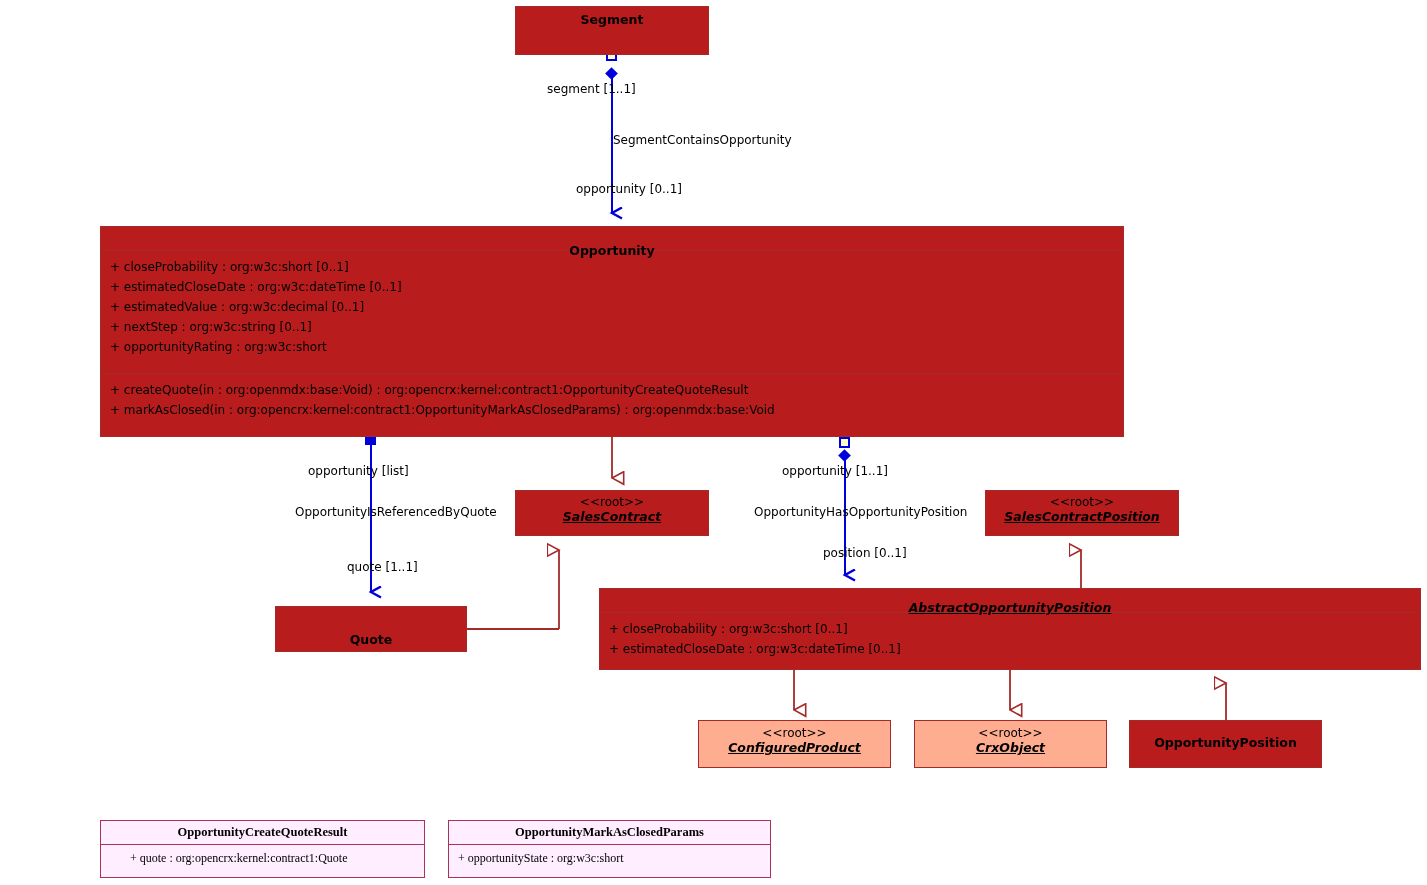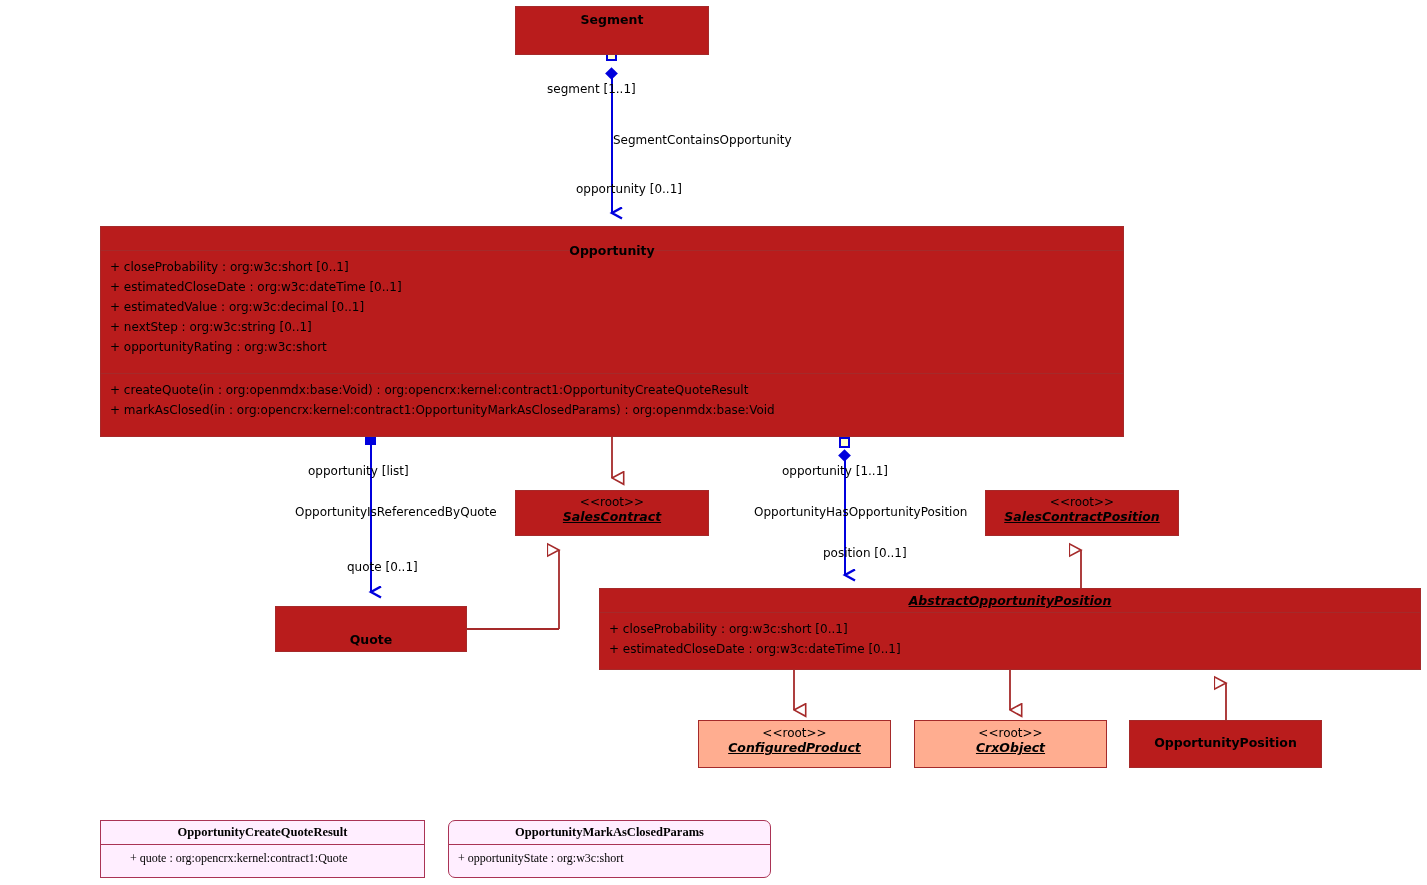--- a/index.html
+++ b/index.html
@@ -154,21 +154,21 @@
 
   <div class="port" style="left:839px; top:437px;"></div>
   <div class="diamond" style="left:840px; top:451px;"></div>
 
   <div class="edge-label" style="left:547px; top:82px;">segment [1..1]</div>
   <div class="edge-label" style="left:613px; top:133px;">SegmentContainsOpportunity</div>
   <div class="edge-label" style="left:576px; top:182px;text-align:center;">opportunity [0..1]</div>
 
   <div class="edge-label" style="left:308px; top:464px;">opportunity [list]</div>
   <div class="edge-label" style="left:295px; top:505px;">OpportunityIsReferencedByQuote</div>
-  <div class="edge-label" style="left:347px; top:560px;">quote [0..1]</div>
+  <div class="edge-label" style="left:347px; top:560px;">quote [1..1]</div>
 
   <div class="edge-label" style="left:782px; top:464px;">opportunity [1..1]</div>
   <div class="edge-label" style="left:754px; top:505px;">OpportunityHasOpportunityPosition</div>
   <div class="edge-label" style="left:823px; top:546px;">position [0..1]</div>
 
   <div class="uml-class" style="left:515px; top:6px; width:194px; height:49px;">
     <div class="cls-header">
       <span class="cname">Segment</span>
     </div>
   </div>
@@ -204,21 +204,21 @@
     </div>
   </div>
 
   <div class="uml-class" style="left:275px; top:606px; width:192px; height:46px;">
     <div class="cls-header" style="padding-top:25px;">
       <span class="cname">Quote</span>
     </div>
   </div>
 
   <div class="uml-class" style="left:599px; top:588px; width:822px; height:82px;">
-    <div class="cls-header with-sep" style="height:24px; padding-top:4px;">
+    <div class="cls-header with-sep" style="height:24px; padding-top:11px;">
       <span class="cname italic">AbstractOpportunityPosition</span>
     </div>
     <div class="cls-section">
       <div class="feat">+ closeProbability : org:w3c:short [0..1]</div>
       <div class="feat">+ estimatedCloseDate : org:w3c:dateTime [0..1]</div>
     </div>
   </div>
 
   <div class="uml-class salmon" style="left:698px; top:720px; width:193px; height:48px;">
     <div class="cls-header" style="padding-top:5px;">
@@ -242,21 +242,21 @@
 
   <div class="uml-class pink" style="left:100px; top:820px; width:325px; height:58px;">
     <div class="cls-header with-sep" style="height:24px; padding-top:4px;">
       <span class="cname">OpportunityCreateQuoteResult</span>
     </div>
     <div class="cls-section" style="padding-top:5px; line-height:16px;padding-left:29px;">
       <div class="feat">+ quote : org:opencrx:kernel:contract1:Quote</div>
     </div>
   </div>
 
-  <div class="uml-class pink" style="left:448px; top:820px; width:323px; height:58px;border-radius:7px;">
+  <div class="uml-class pink" style="left:448px; top:820px; width:323px; height:58px;">
     <div class="cls-header with-sep" style="height:24px; padding-top:4px;">
       <span class="cname">OpportunityMarkAsClosedParams</span>
     </div>
     <div class="cls-section" style="padding-top:5px; line-height:16px;">
       <div class="feat">+ opportunityState : org:w3c:short</div>
     </div>
   </div>
 
 </div>
 

